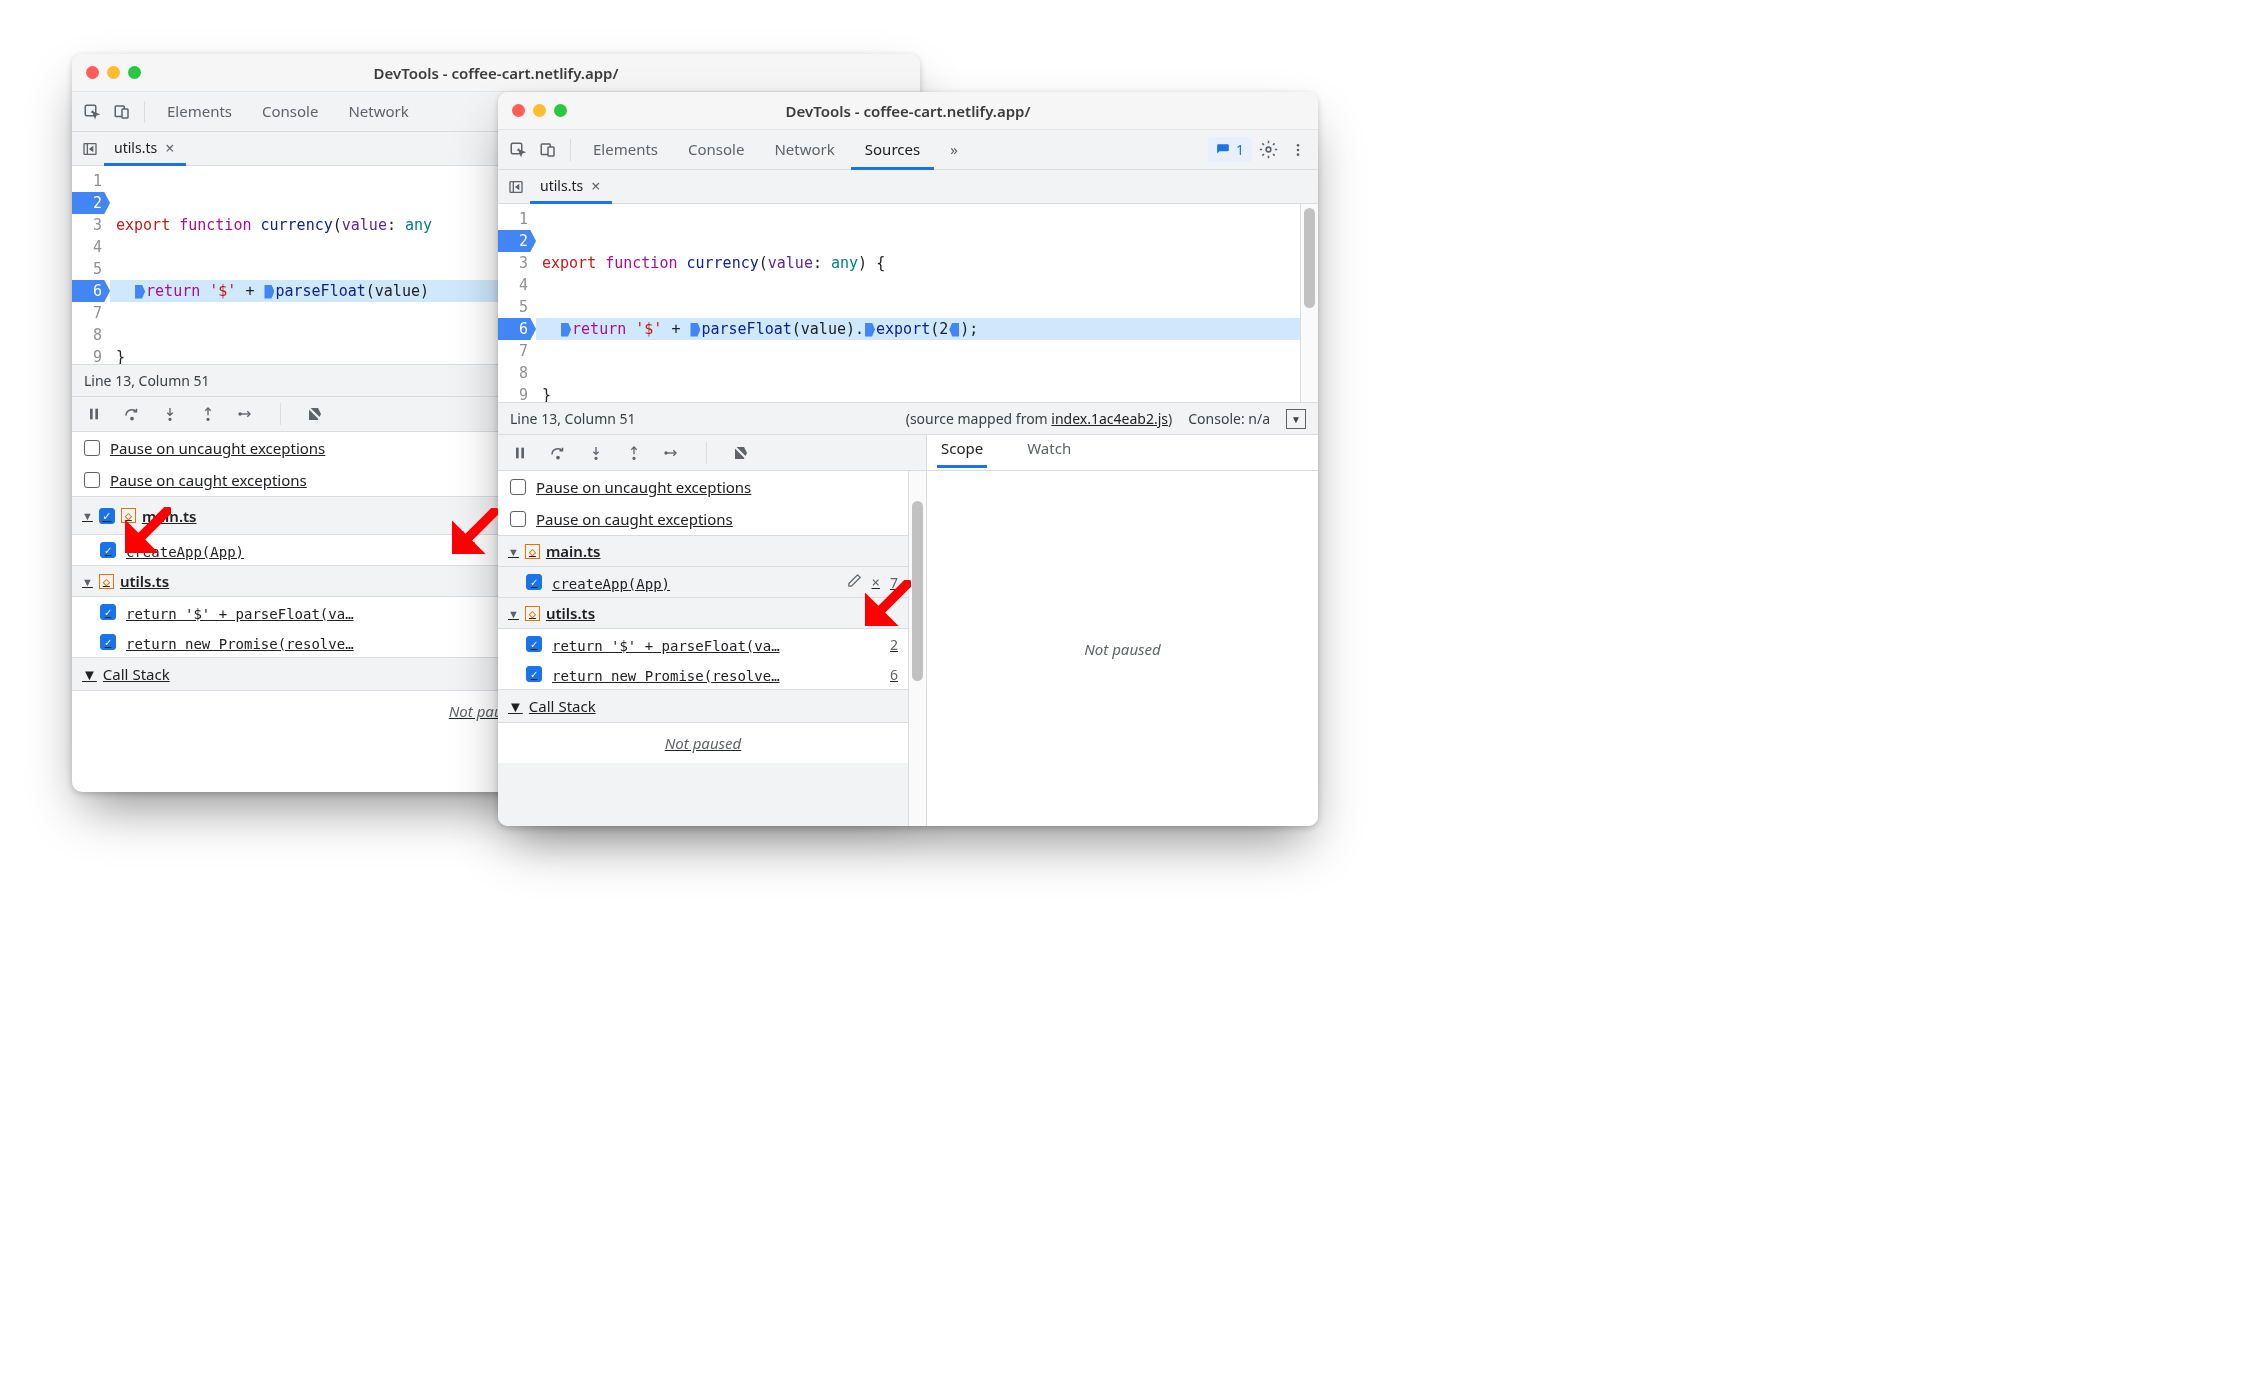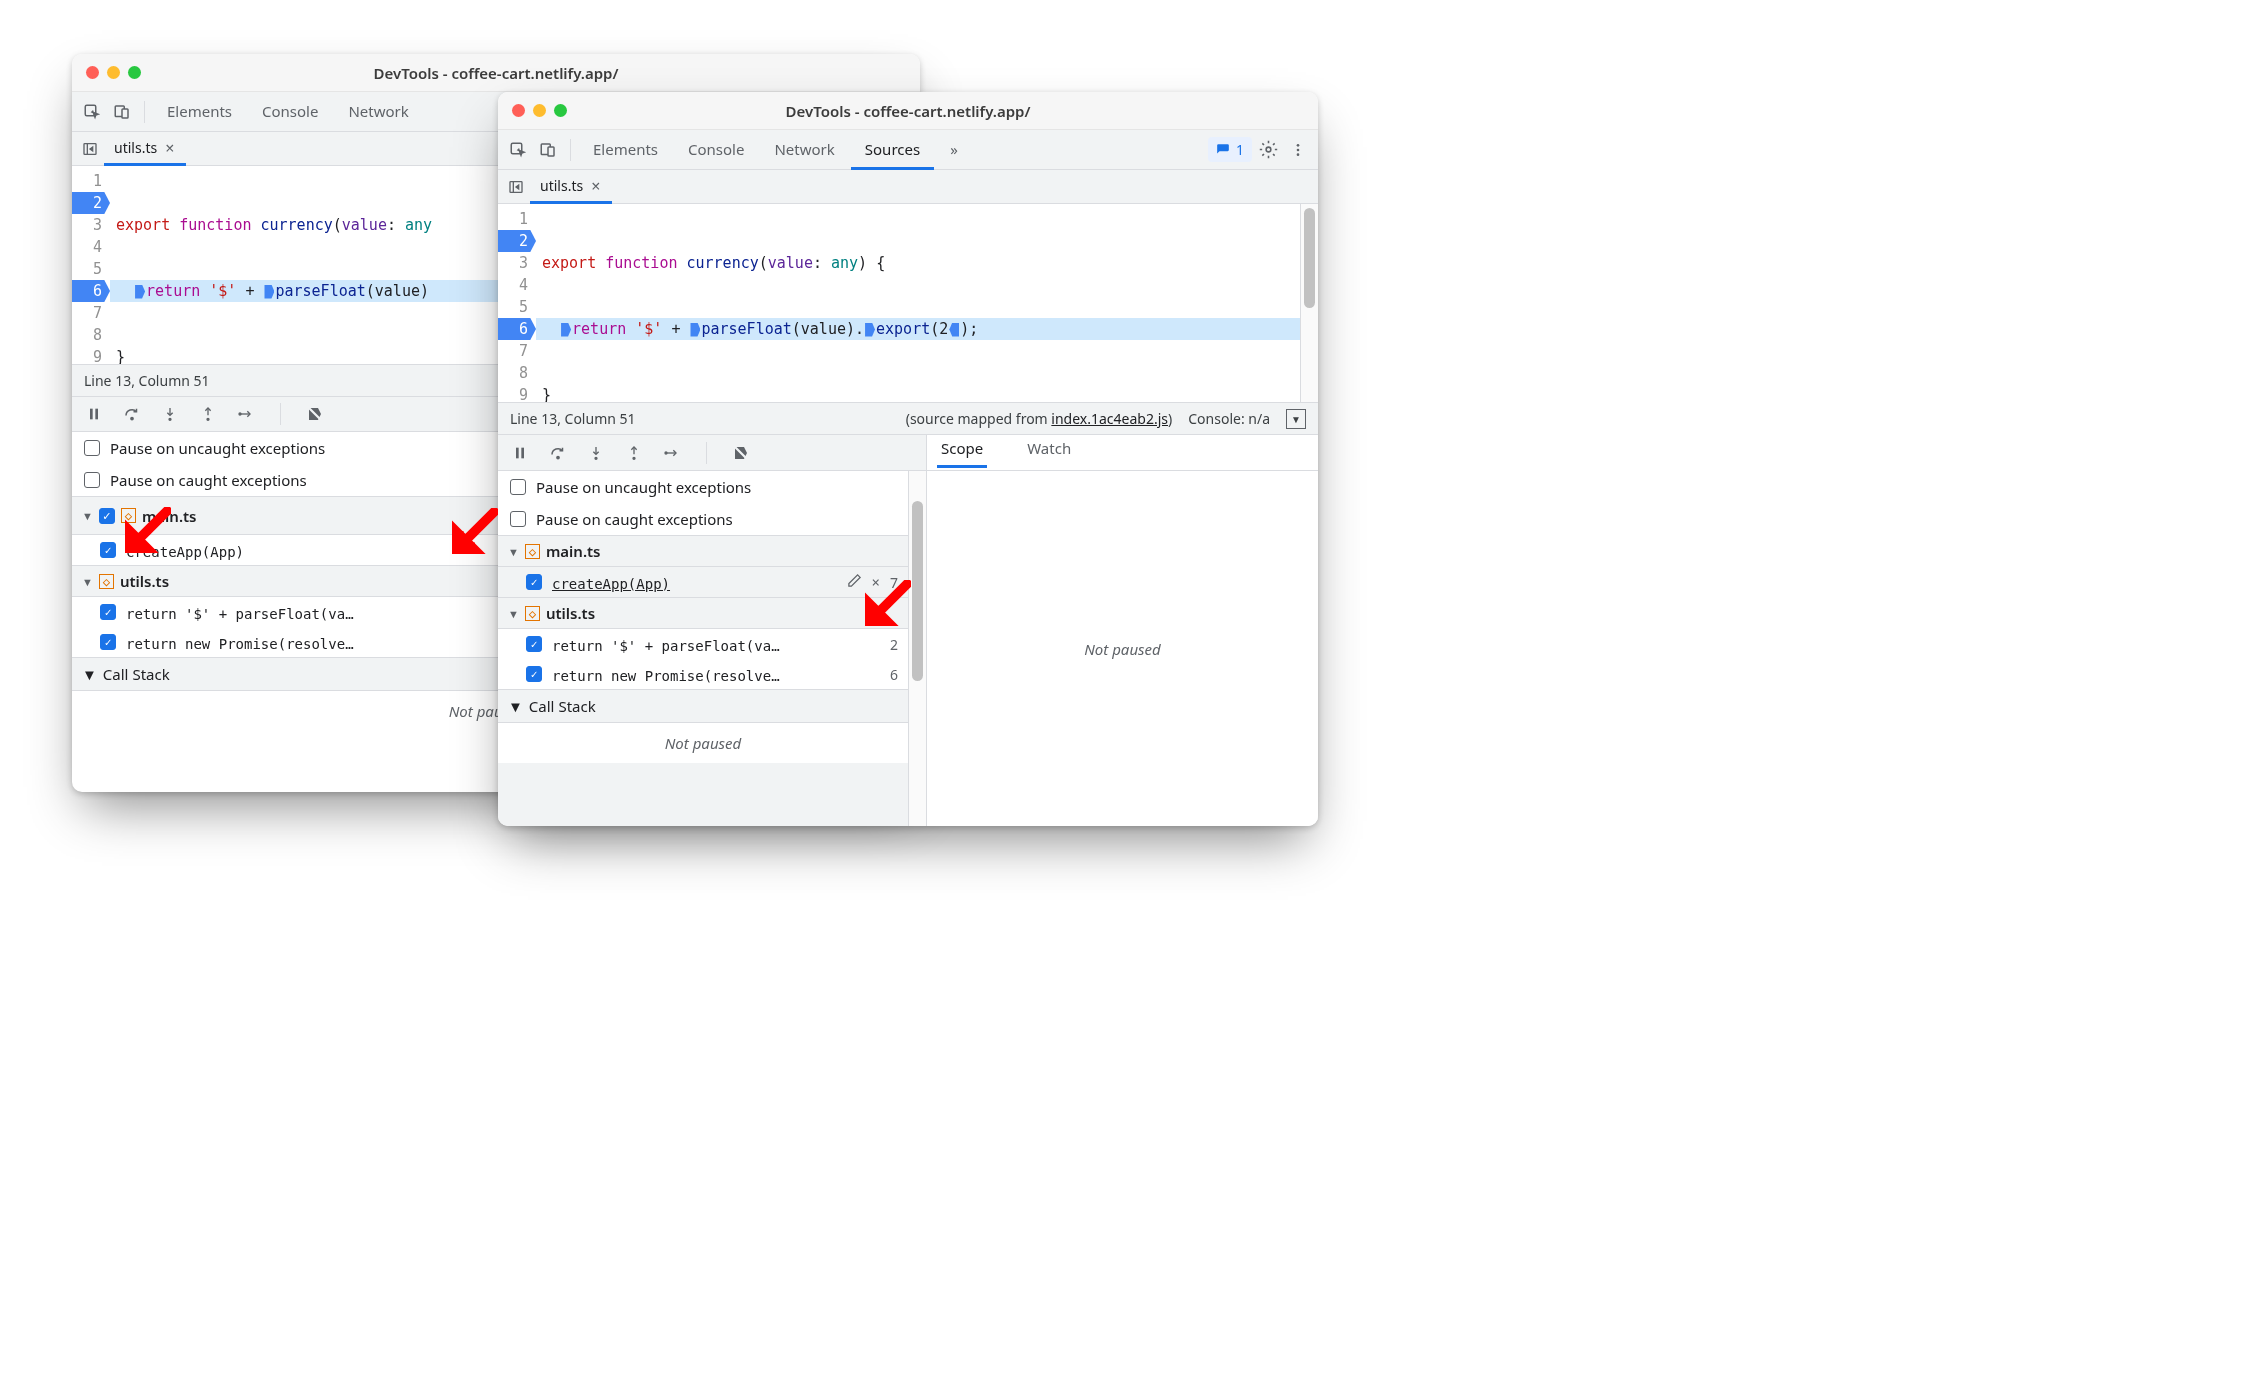--- a/index.html
+++ b/index.html
@@ -65,21 +65,21 @@
   .dbgmain{flex:1;display:flex;flex-direction:column;min-width:0;}
   .dbgtoolbar{display:flex;align-items:center;height:36px;gap:18px;padding:0 12px;border-bottom:1px solid var(--border);}
   .dbgtoolbar .dbgi{width:20px;height:20px;color:#5f6368;display:inline-flex;align-items:center;justify-content:center;}
   .dbgside{width:392px;border-left:1px solid var(--border);background:var(--bg);display:flex;flex-direction:column;}
   .dbgtabs{display:flex;align-items:center;height:36px;border-bottom:1px solid var(--border);padding:0 10px;gap:36px;}
   .dbgtabs .t{font-size:15px;color:var(--muted);padding:0 4px 7px;border-bottom:3px solid transparent;}
   .dbgtabs .t.active{color:var(--text);border-bottom-color:var(--tab-blue);}
   .npaused{flex:1;display:flex;align-items:center;justify-content:center;font-style:italic;color:var(--muted);font-size:15px;}
 
   
-  .bppane{background:var(--bg);overflow:hidden;}
+  .bppane{background:var(--bg);overflow:hidden;text-decoration:underline;}
   .bppane .opt{display:flex;align-items:center;gap:10px;padding:6px 12px;font-size:15px;}
   .chkbox{width:16px;height:16px;border:1.5px solid #5f6368;border-radius:3px;display:inline-flex;align-items:center;justify-content:center;font-size:11px;flex-shrink:0;}
   .chkbox.on{background:var(--accent);border-color:var(--accent);color:#fff;}
   .fhead{display:flex;align-items:center;gap:6px;padding:5px 10px;background:var(--panel);border-top:1px solid var(--border);border-bottom:1px solid var(--border);font-size:15px;}
   .fhead .disc{font-size:11px;color:#5f6368;}
   .fileico{width:15px;height:15px;border:1.5px solid #e37400;display:inline-flex;align-items:center;justify-content:center;font-size:9px;color:#e37400;font-weight:bold;}
   .fhead .fname{font-weight:600;}
   .fhead .sp{flex:1;}
   .fhead .xbtn{color:var(--muted);font-size:20px;cursor:pointer;}
   .bprow{display:flex;align-items:center;gap:10px;padding:5px 10px 5px 28px;font-family:Menlo,Consolas,monospace;font-size:14px;}

